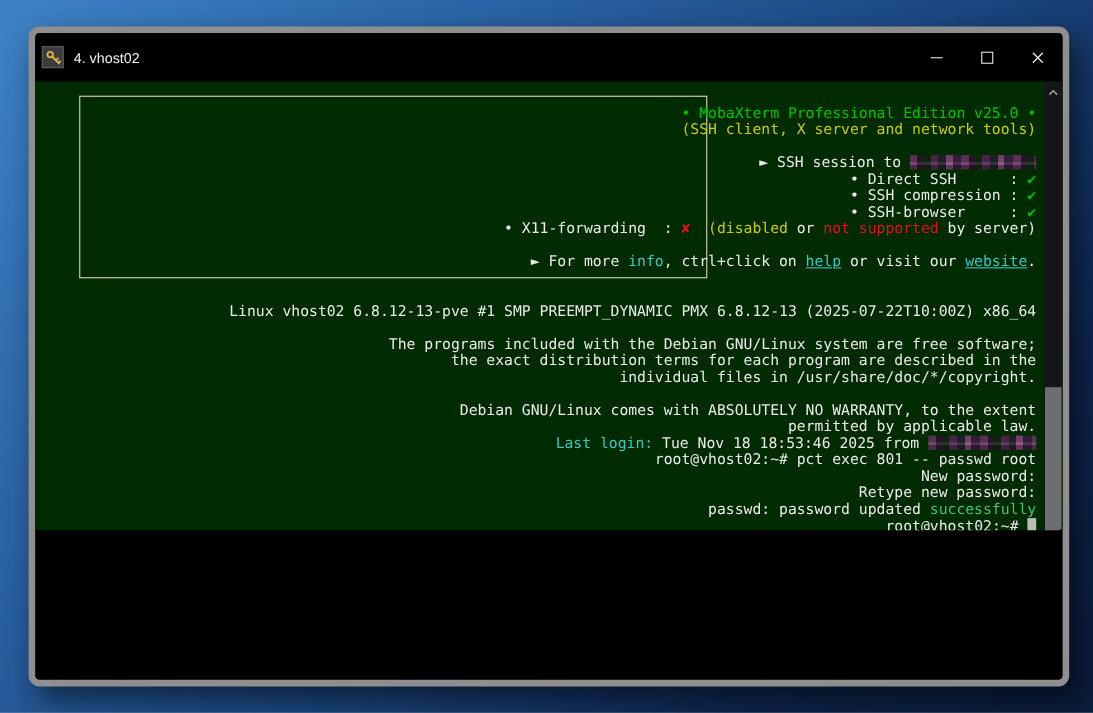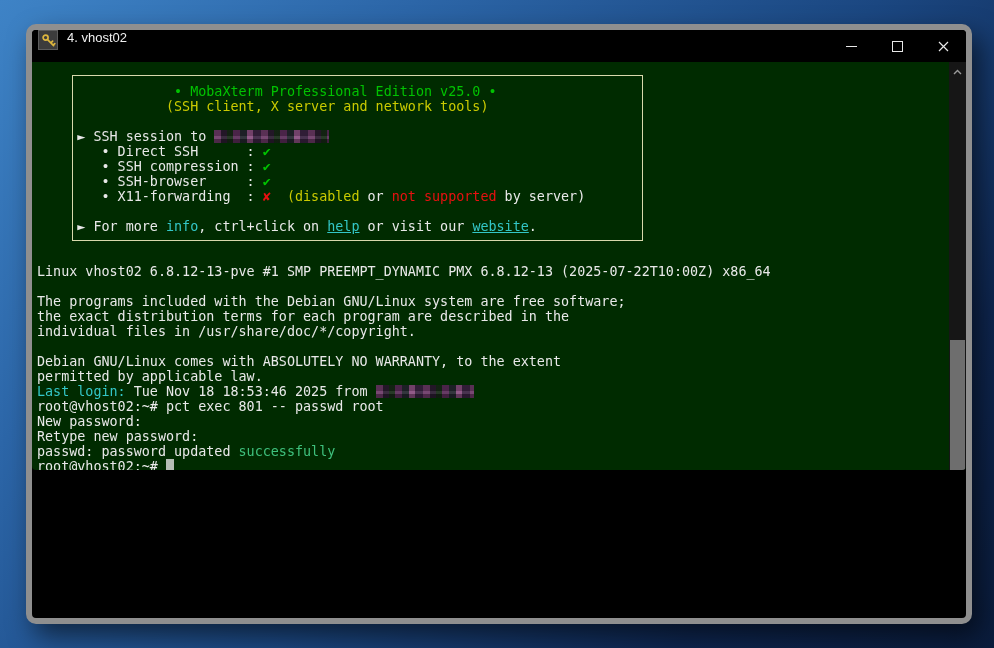--- a/index.html
+++ b/index.html
@@ -6,33 +6,34 @@
   body{
     width:994px;height:648px;overflow:hidden;position:relative;
     background:linear-gradient(133deg,#3e83c6 0%,#2c66a8 26%,#1b4781 55%,#0e2650 80%,#0a1c3c 100%);
     font-family:"Liberation Sans",sans-serif;
   }
   #window{
     position:absolute;left:26px;top:24px;width:946px;height:600px;
     border:6px solid #8f8f8f;border-radius:10px;background:#000;
     box-shadow:8px 12px 26px rgba(0,0,0,.55);box-sizing:border-box;overflow:hidden;
   }
-  #titlebar{height:32px;background:#000;display:flex;align-items:flex-start;}
+  #titlebar{height:44px;background:#000;display:flex;align-items:center;}
   .appicon{
     width:20px;height:20px;background:#3c3c3c;border:1px solid #5c5c5c;box-sizing:border-box;
     margin-left:6px;display:flex;align-items:center;justify-content:center;flex:0 0 auto;
   }
   .title{color:#f0f0f0;font-size:13px;margin-left:9px;white-space:nowrap;}
   .winbtns{margin-left:auto;display:flex;height:100%;}
   .winbtn{width:46px;height:100%;display:flex;align-items:center;justify-content:center;cursor:default;}
   .min-glyph{width:11px;height:1px;background:#e8e8e8;}
   .max-glyph{width:9px;height:9px;border:1px solid #e8e8e8;}
   #terminal{
     position:relative;height:408px;background:#002b00;overflow:hidden;
     border-radius:0 0 4px 4px;
+    text-align:right;
   }
   #bannerbox{position:absolute;left:40px;top:13px;width:569px;height:164px;border:1px solid #d9d9ad;}
   #text{
     position:absolute;left:5px;top:22px;width:905px;
     font-family:"DejaVu Sans Mono",monospace;font-size:13.4px;line-height:15px;
     white-space:pre;color:#e9e9e9;
   }
   .tl{height:15px;white-space:pre;}
   .redact{
     display:inline-block;height:13px;margin-bottom:-2px;

